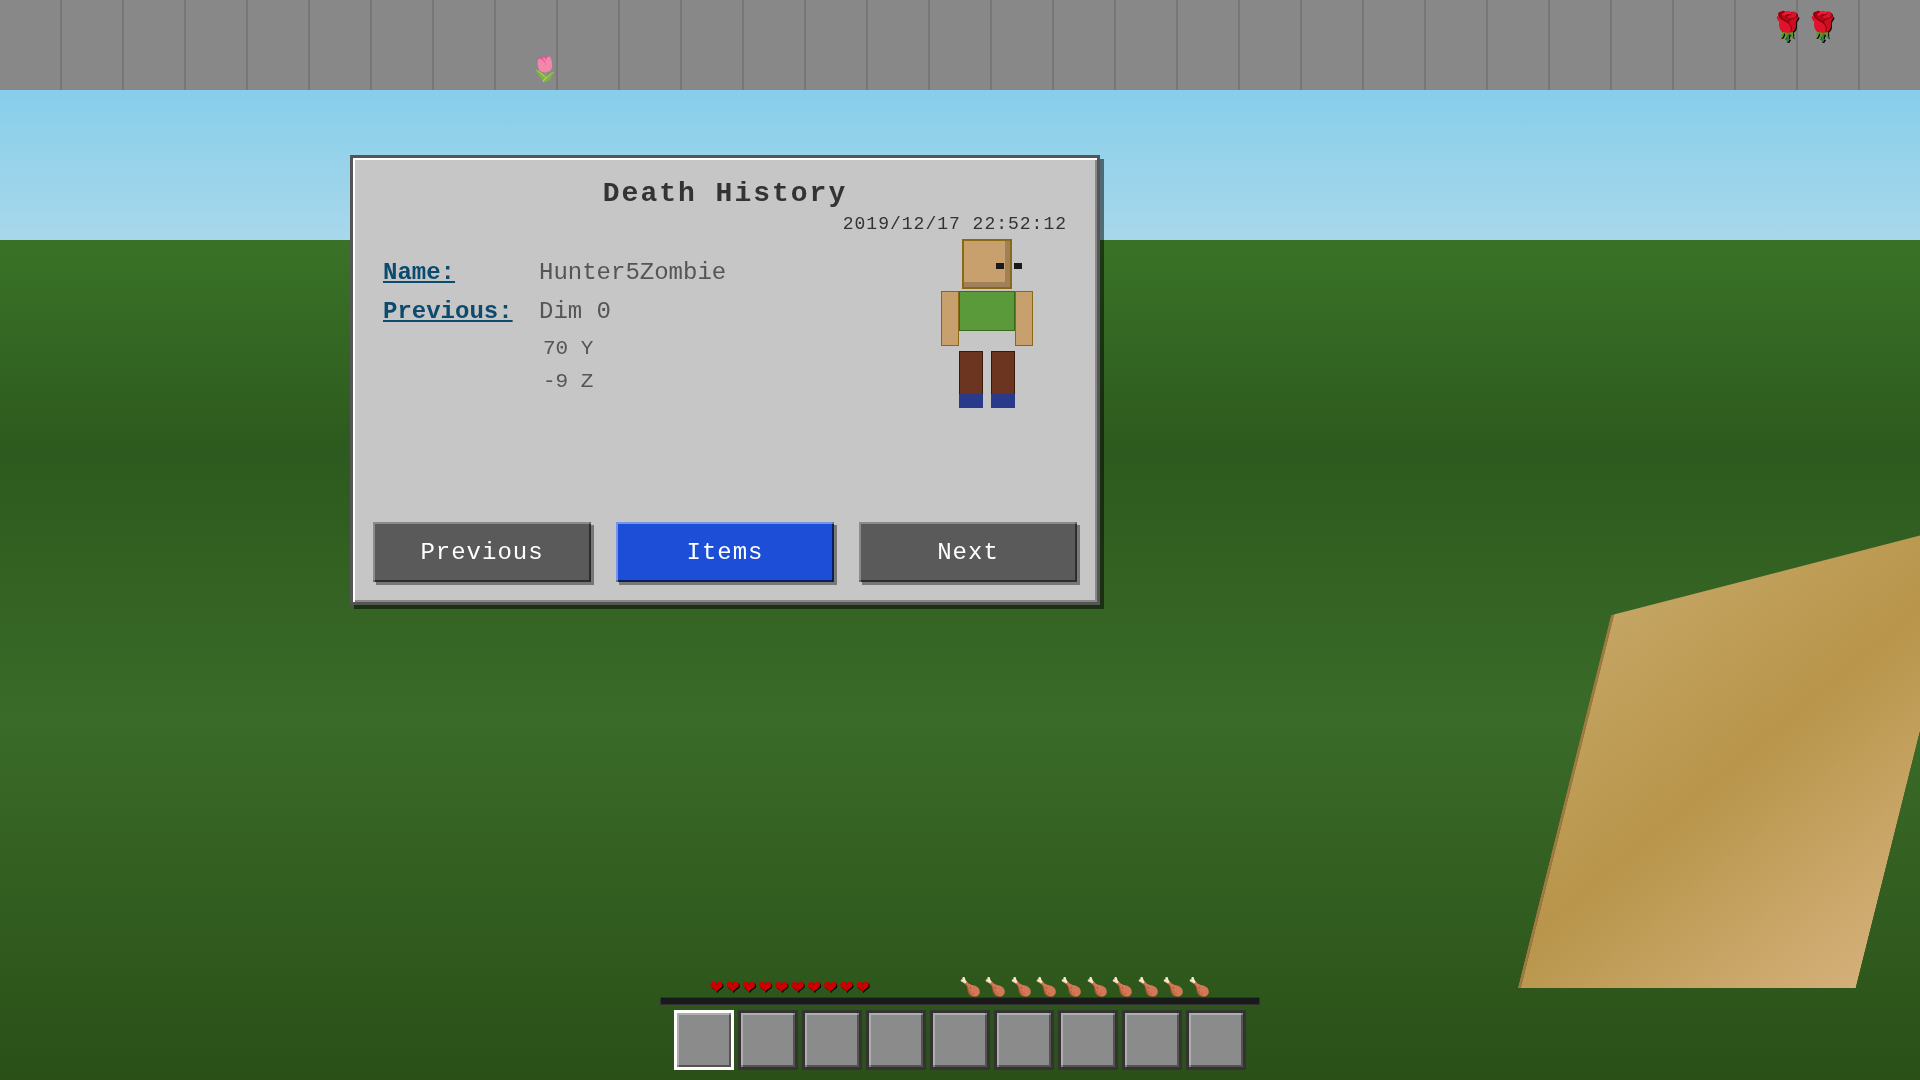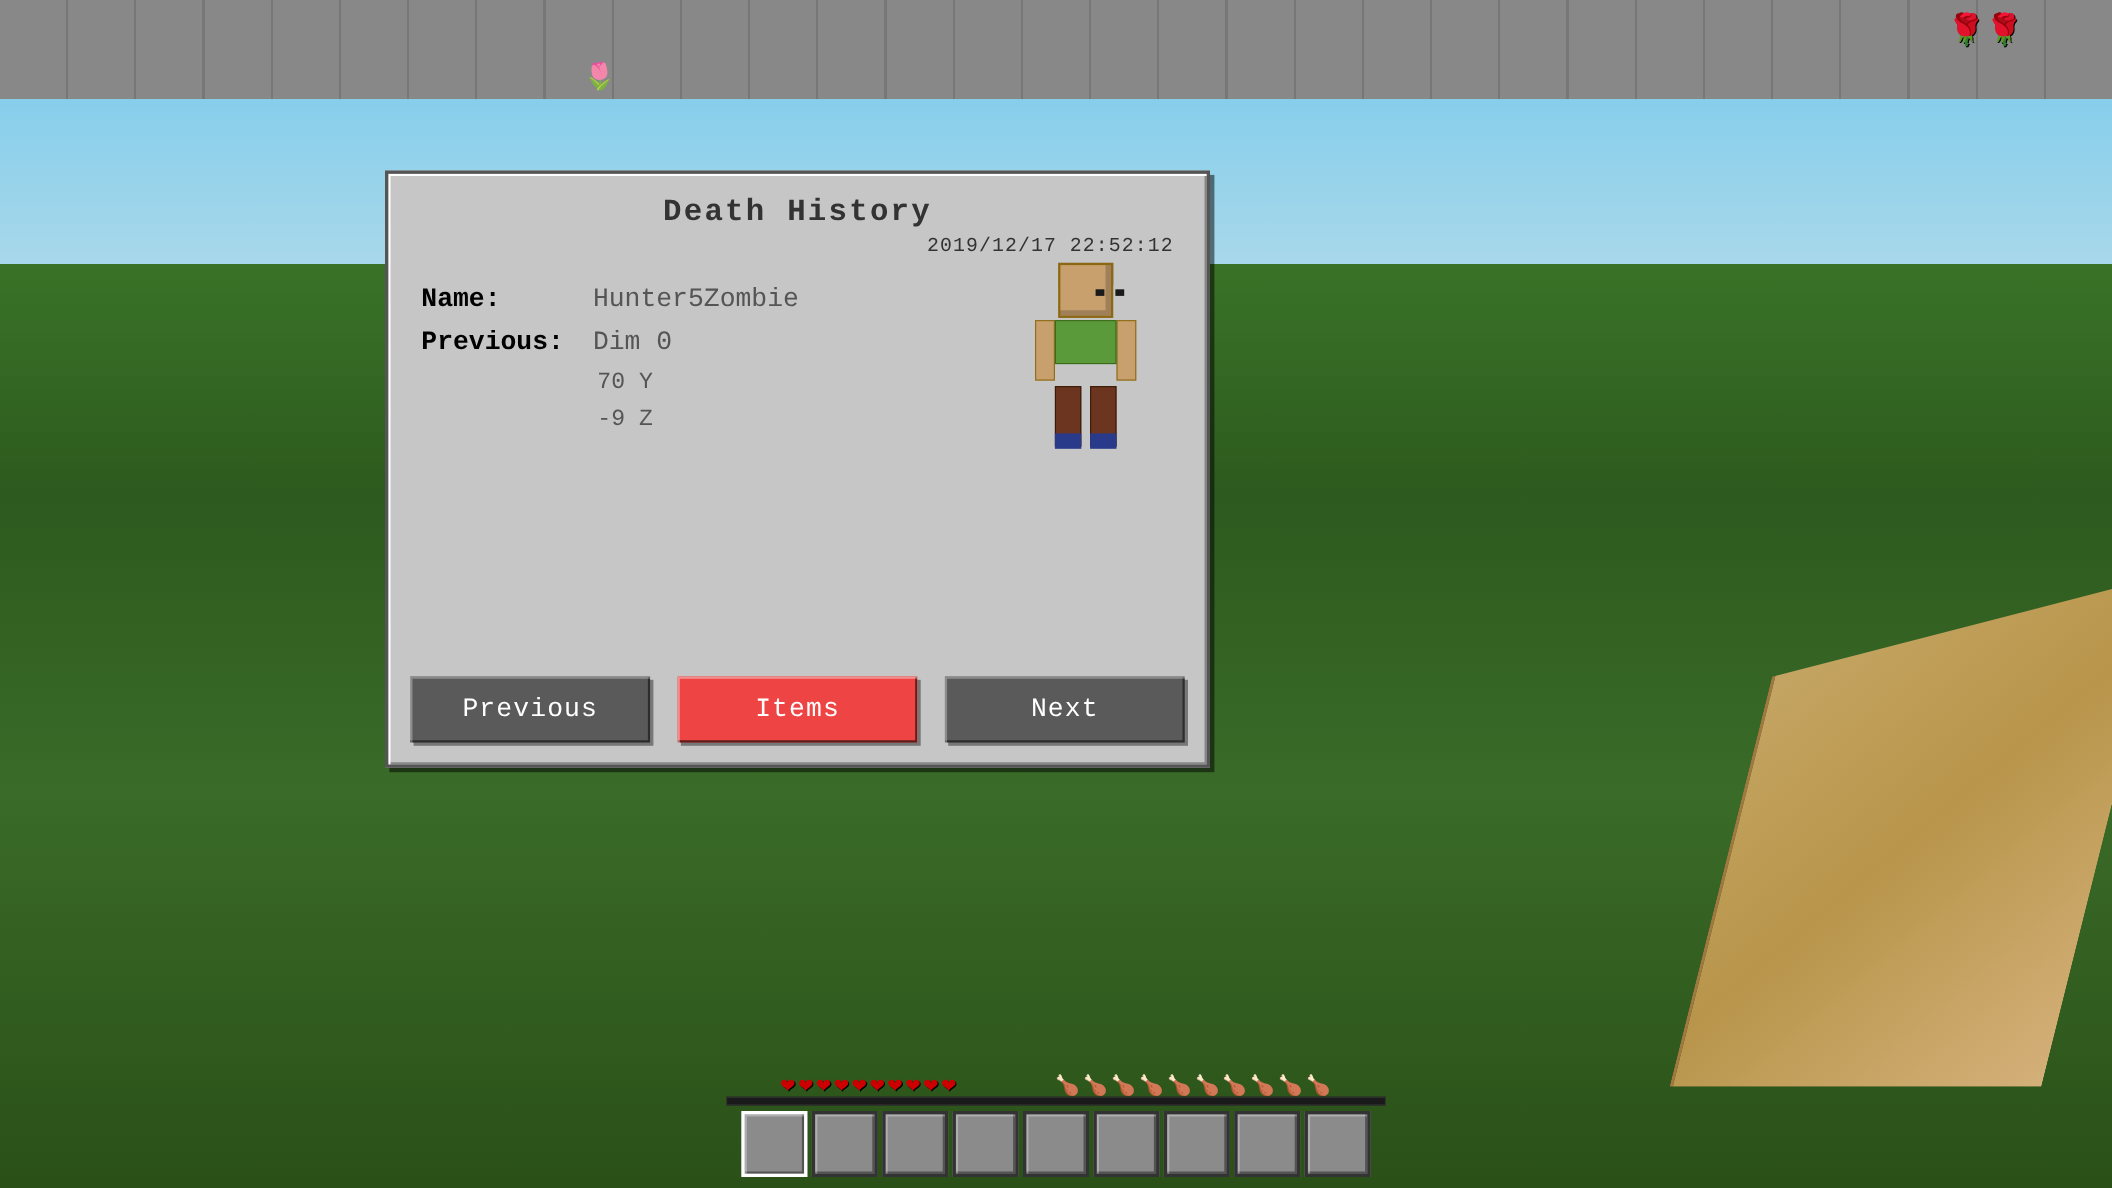--- a/index.html
+++ b/index.html
@@ -74,21 +74,21 @@
       z-index: 3;
       clip-path: polygon(0 20%, 100% 0%, 100% 100%, 0% 100%);
     }
 
     
     .dialog {
       position: absolute;
       top: 155px;
       left: 350px;
       width: 750px;
-      height: 543px;
+      height: 450px;
       background: #c6c6c6;
       border: 3px solid #555;
       box-shadow: 
         inset 2px 2px 0 #fff,
         inset -2px -2px 0 #888,
         4px 4px 0 rgba(0,0,0,0.5);
       z-index: 10;
       padding: 20px 30px;
     }
 
@@ -122,23 +122,24 @@
 
     .info-row {
       display: flex;
       align-items: baseline;
       margin-bottom: 12px;
       font-family: 'Courier New', monospace;
     }
 
     .info-label {
       font-size: 24px;
-      color: #000000;
+      color: #0c4a6e;
       min-width: 140px;
       font-weight: bold;
+      text-decoration: underline;
     }
 
     .info-value {
       font-size: 24px;
       color: #555;
       margin-left: 16px;
     }
 
     .location-values {
       margin-left: 160px;
@@ -292,21 +293,21 @@
       color: #fff;
       letter-spacing: 1px;
       box-shadow:
         inset 2px 2px 0 rgba(255,255,255,0.3),
         inset -2px -2px 0 rgba(0,0,0,0.5),
         3px 3px 0 rgba(0,0,0,0.4);
       position: relative;
     }
 
     .mc-button.items-btn {
-      background: #ef4444;
+      background: #1d4ed8;
       box-shadow:
         inset 2px 2px 0 rgba(255,255,255,0.4),
         inset -2px -2px 0 rgba(0,0,0,0.6),
         3px 3px 0 rgba(0,0,0,0.4);
     }
 
     
     .hotbar {
       position: absolute;
       bottom: 10px;

